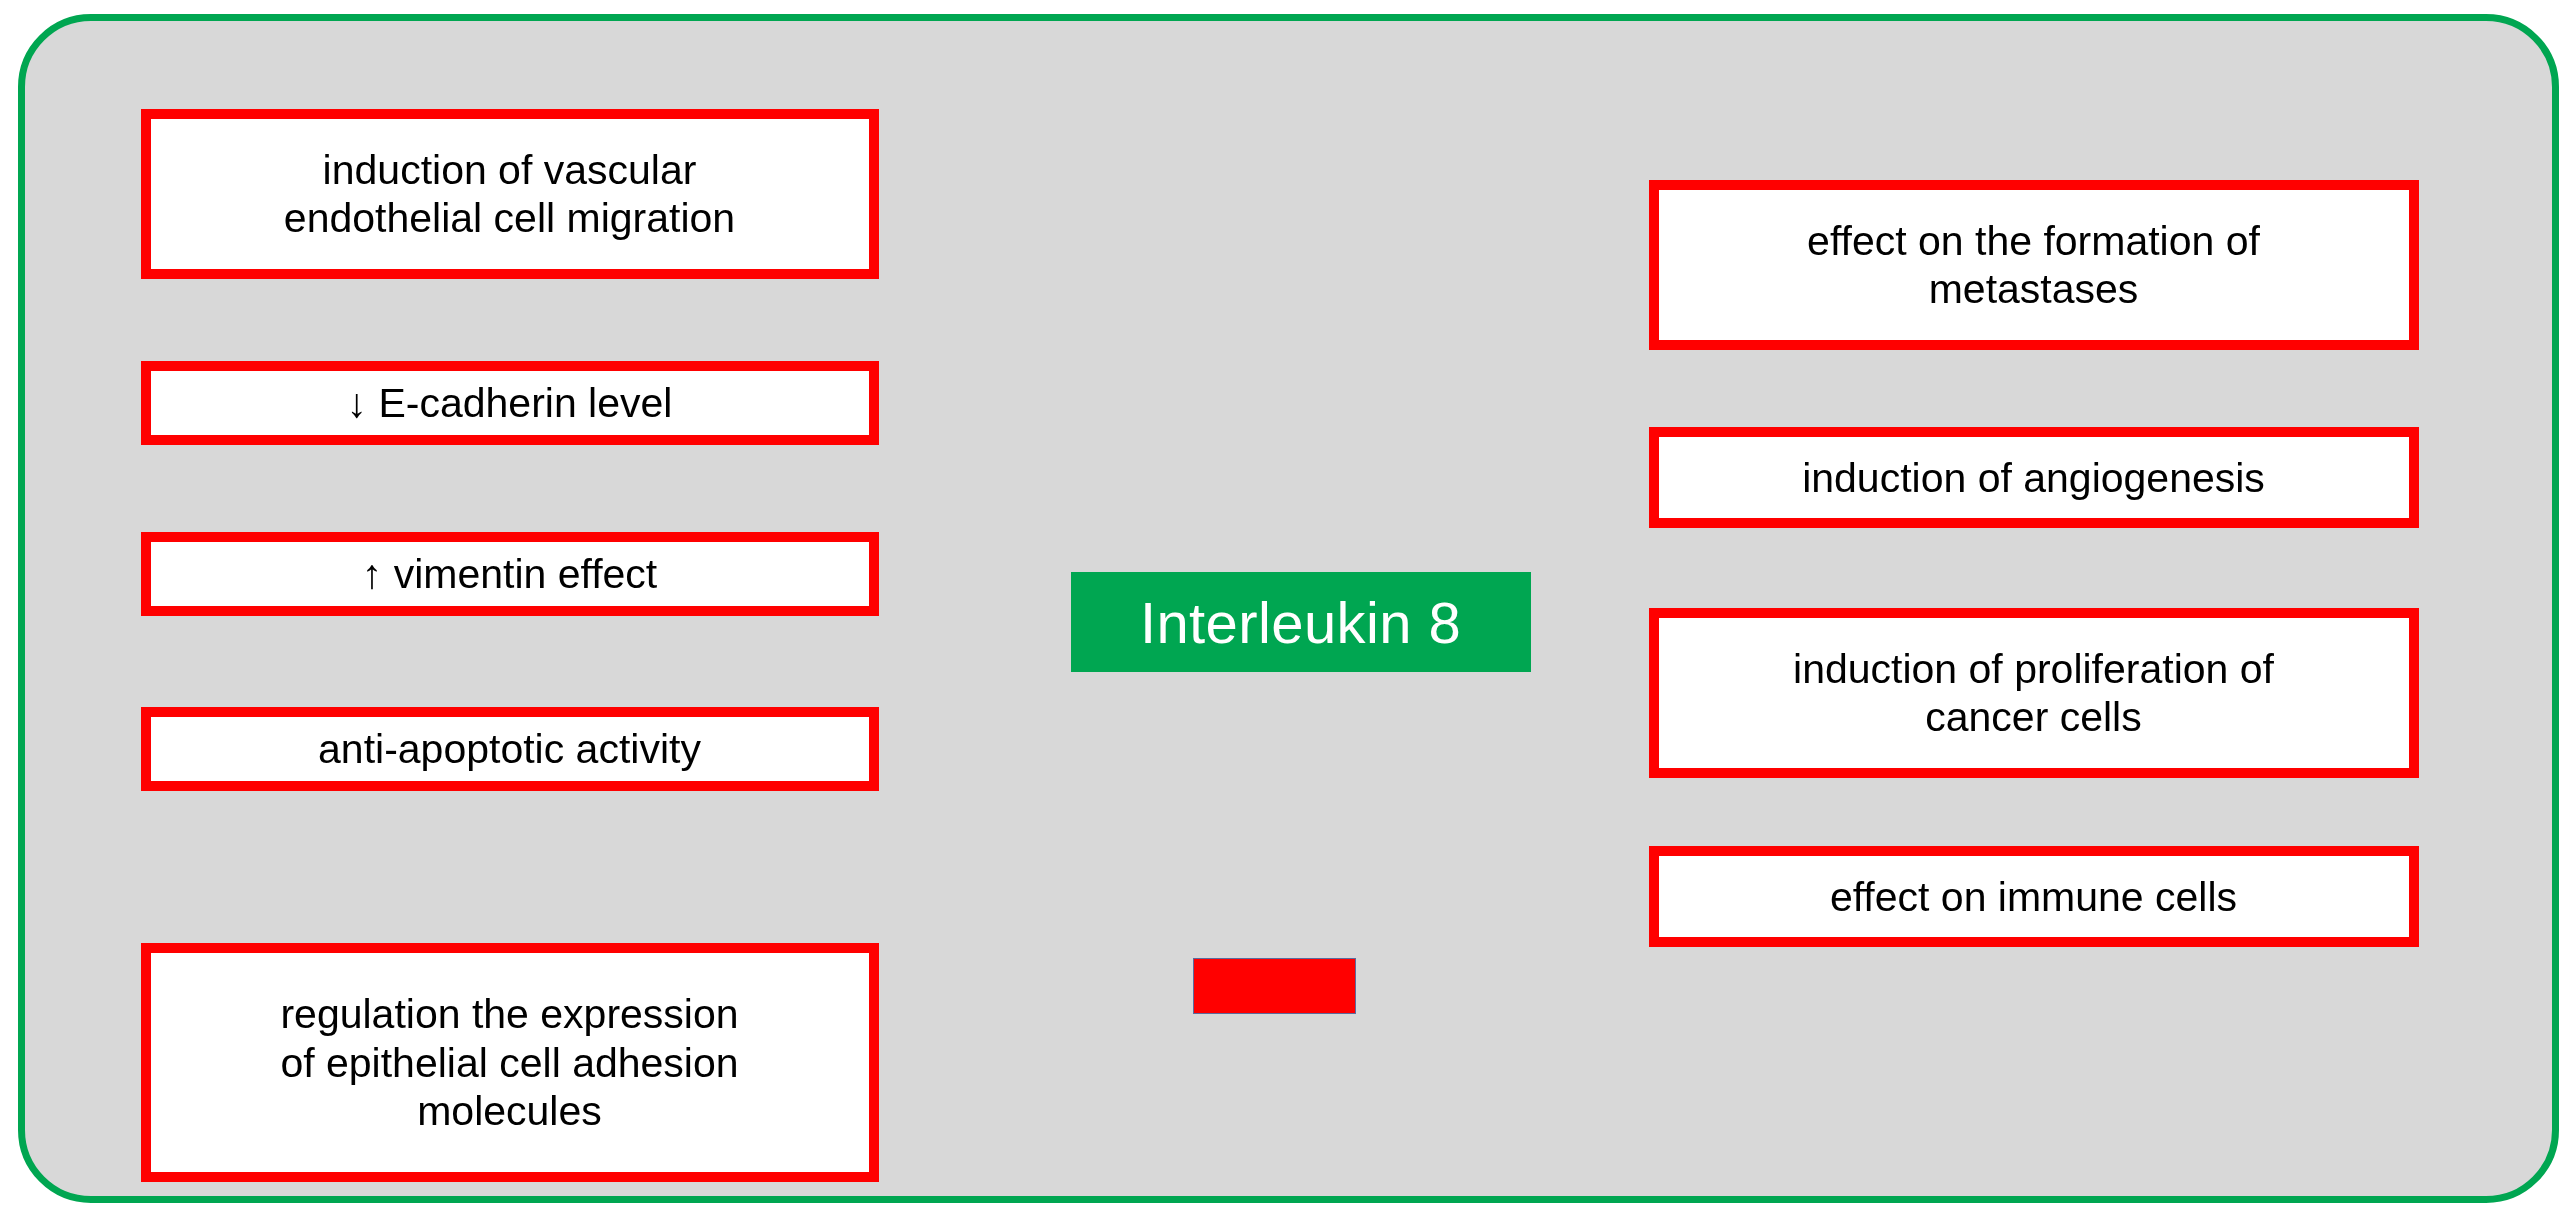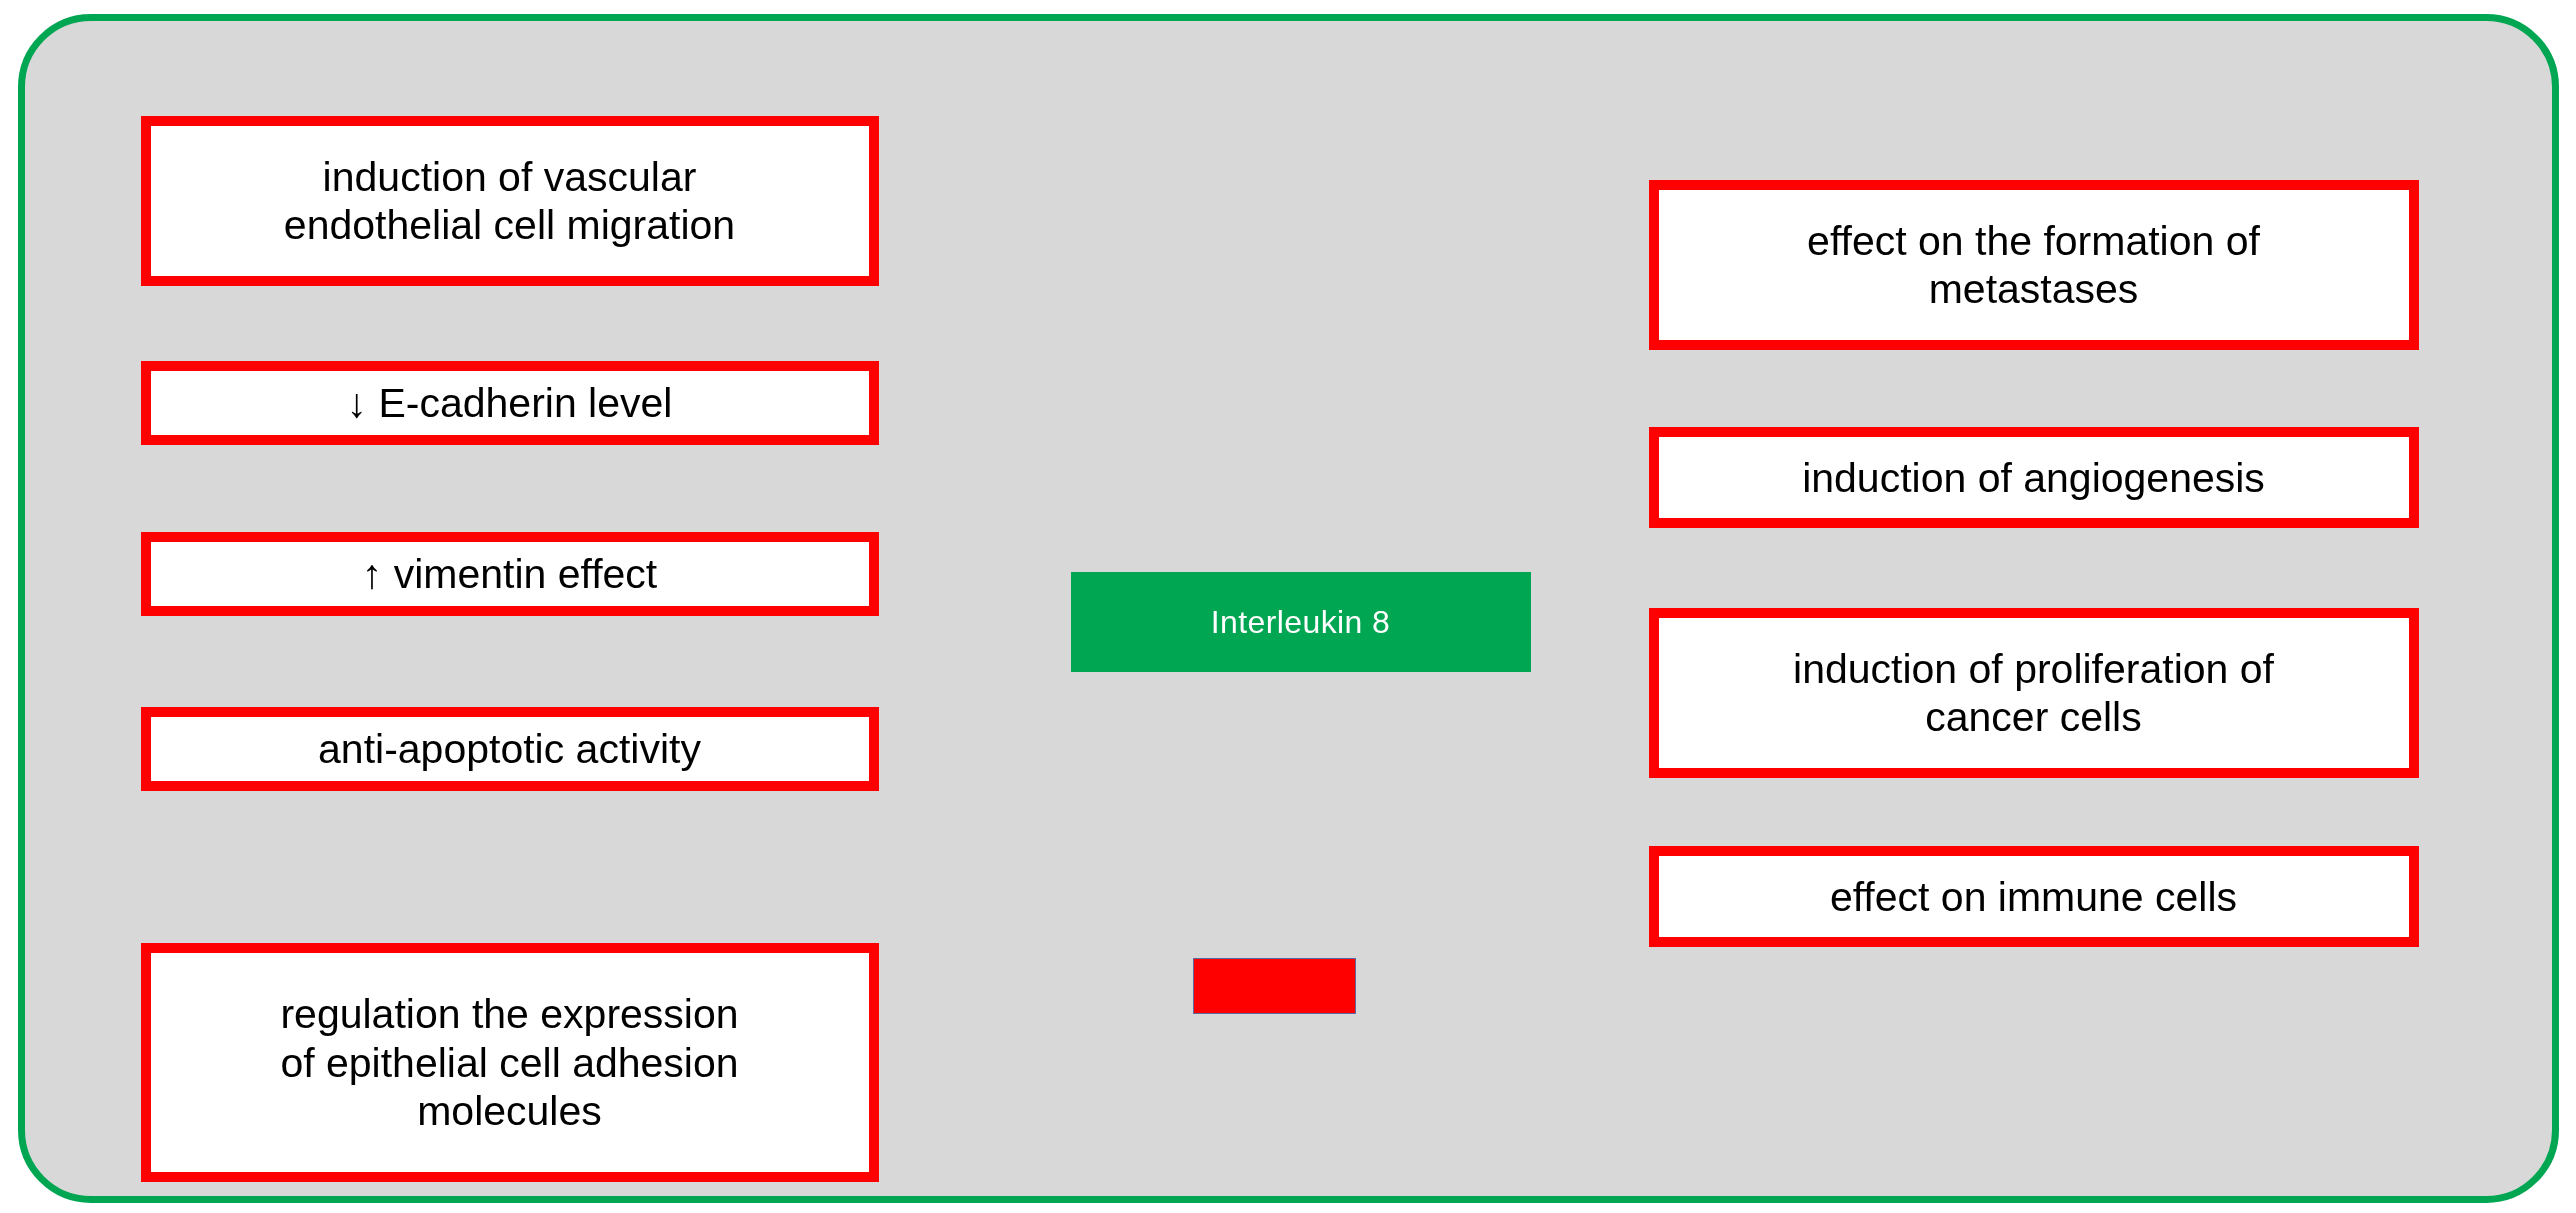--- a/index.html
+++ b/index.html
@@ -60,21 +60,21 @@
     left: 1064px;
     top: 565px;
     width: 460px;
     height: 100px;
     box-sizing: border-box;
     background: #00a651;
     color: #ffffff;
     display: flex;
     align-items: center;
     justify-content: center;
-    font-size: 32px;
+    font-size: 58px;
     letter-spacing: 0.4px;
   }
 
   
   #red-marker {
     position: absolute;
     left: 1186px;
     top: 951px;
     width: 163px;
     height: 56px;
@@ -83,21 +83,21 @@
     border: 1.6px solid #5b6b9e;
   }
 </style>
 </head>
 <body>
 
 <div id="canvas">
 
   <div id="panel">
 
-    <div class="factbox" style="left:116px; top:88px; width:738px; height:170px;margin-top:7px;">
+    <div class="factbox" style="left:116px; top:88px; width:738px; height:170px;">
       <span class="lbl">induction of vascular
 endothelial cell migration</span>
     </div>
 
     <div class="factbox" style="left:116px; top:340px; width:738px; height:84px;justify-content:center;">
       <span class="lbl">↓ E-cadherin level</span>
     </div>
 
     <div class="factbox" style="left:116px; top:511px; width:738px; height:84px;">
       <span class="lbl">↑ vimentin effect</span>

